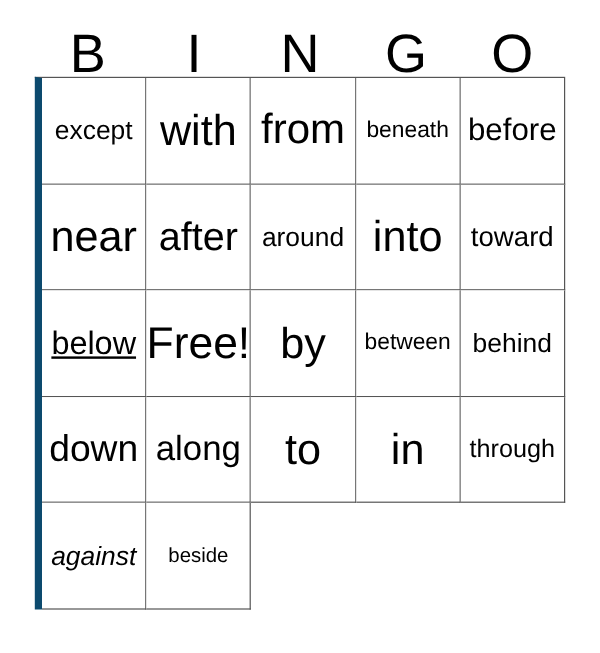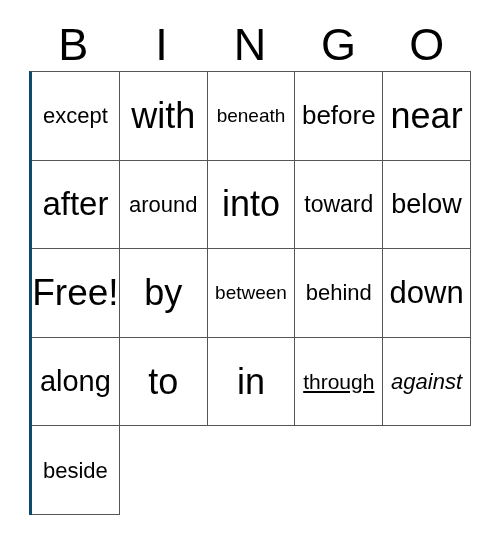--- a/index.html
+++ b/index.html
@@ -34,25 +34,25 @@
     justify-content: center;
     font-size: 45px;
     line-height: 1;
     font-weight: 400;
     color: #000000;
     letter-spacing: 0px;
   }
   #grid {
     position: absolute;
     left: 29px;
-    top: 71px;
+    top: 64px;
     width: 442px;
     height: 444px;
     border-top: 1px solid #555555;
-    border-left: 3px solid #0c4a6e;
+    border-left: 6px solid #0c4a6e;
     box-sizing: border-box;
     display: grid;
     grid-template-columns: repeat(5, 1fr);
     grid-template-rows: repeat(5, 1fr);
   }
   .cell {
     border-right: 1px solid #555555;
     border-bottom: 1px solid #555555;
     box-sizing: border-box;
     display: flex;
@@ -85,20 +85,23 @@
 
   <div id="grid">
 
     <div class="cell">
         <span class="cell-text" style="font-size: 22px;">except</span>
       </div>
     <div class="cell">
         <span class="cell-text" style="font-size: 36px;">with</span>
       </div>
     <div class="cell">
+        <span class="cell-text" style="font-size: 35px;">from</span>
+      </div>
+    <div class="cell">
         <span class="cell-text" style="font-size: 19px;">beneath</span>
       </div>
     <div class="cell">
         <span class="cell-text" style="font-size: 26px;">before</span>
       </div>
 
     <div class="cell">
         <span class="cell-text" style="font-size: 36px;">near</span>
       </div>
     <div class="cell">
@@ -108,21 +111,21 @@
         <span class="cell-text" style="font-size: 22px;">around</span>
       </div>
     <div class="cell">
         <span class="cell-text" style="font-size: 36px;">into</span>
       </div>
     <div class="cell">
         <span class="cell-text" style="font-size: 23px;">toward</span>
       </div>
 
     <div class="cell">
-        <span class="cell-text" style="font-size: 27px;">below</span>
+        <span class="cell-text" style="font-size: 27px; text-decoration: underline;">below</span>
       </div>
     <div class="cell">
         <span class="cell-text" style="font-size: 37px;">Free!</span>
       </div>
     <div class="cell">
         <span class="cell-text" style="font-size: 36px;">by</span>
       </div>
     <div class="cell">
         <span class="cell-text" style="font-size: 19px;">between</span>
       </div>
@@ -137,23 +140,23 @@
         <span class="cell-text" style="font-size: 29px;">along</span>
       </div>
     <div class="cell">
         <span class="cell-text" style="font-size: 36px;">to</span>
       </div>
     <div class="cell">
         <span class="cell-text" style="font-size: 36px;">in</span>
       </div>
 
     <div class="cell">
-        <span class="cell-text" style="font-size: 21px; text-decoration: underline;">through</span>
+        <span class="cell-text" style="font-size: 21px;">through</span>
       </div>
     <div class="cell">
         <span class="cell-text" style="font-size: 22px; font-style: italic;">against</span>
       </div>
     <div class="cell">
-        <span class="cell-text" style="font-size: 22px;">beside</span>
+        <span class="cell-text" style="font-size: 17px;">beside</span>
       </div>
 
   </div>
 </div>
 
 </body></html>

